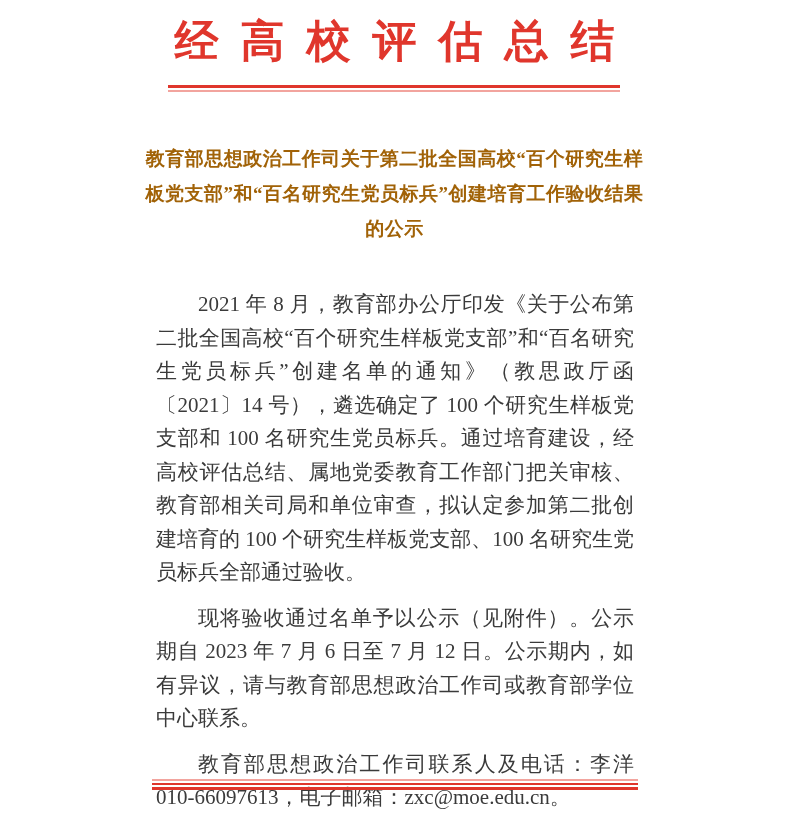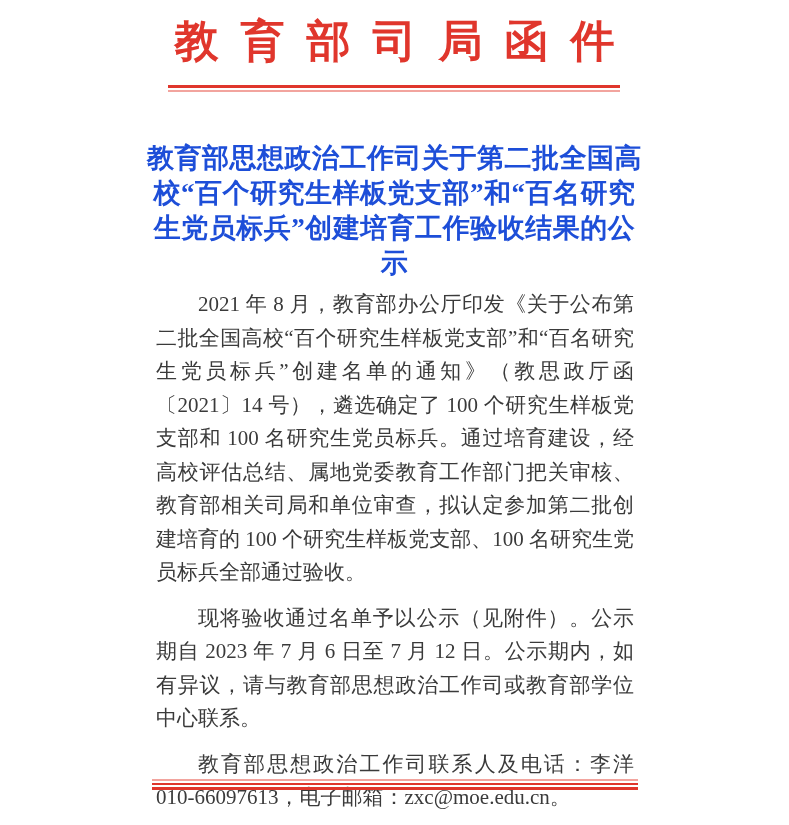--- a/index.html
+++ b/index.html
@@ -46,24 +46,24 @@
     background: var(--accent-light, #f2a49e);
   }
   
   .doc-title {
     position: absolute;
     top: 141px;
     left: 142px;
     width: 505px;
     margin: 0;
     text-align: center;
-    font-size: 27px;
+    font-size: 19px;
     line-height: 35px;
     font-weight: bold;
-    color: #1d4ed8;
+    color: #a16207;
     letter-spacing: 0.5px;
   }
   
   .doc-body {
     position: absolute;
     top: 276px;
     left: 144px;
     width: 502px;
     font-size: 21px;
     line-height: 33.5px;
@@ -95,21 +95,21 @@
     margin-top: 1.5px;
     height: 3px;
     background: var(--accent, #e0362c);
   }
 </style>
 </head>
 <body>
 
 <div class="page">
 
-  <div class="masthead">教育部司局函件</div>
+  <div class="masthead">经高校评估总结</div>
 
   <div class="rule-top">
     <div class="line-thick"></div>
     <div class="line-thin"></div>
   </div>
 
   <h1 class="doc-title">教育部思想政治工作司关于第二批全国高校“百个研究生样板党支部”和“百名研究生党员标兵”创建培育工作验收结果的公示</h1>
 
   <div class="doc-body">
     <p>2021 年 8 月，教育部办公厅印发《关于公布第二批全国高校“百个研究生样板党支部”和“百名研究生党员标兵”创建名单的通知》（教思政厅函〔2021〕14 号），遴选确定了 100 个研究生样板党支部和 100 名研究生党员标兵。通过培育建设，经高校评估总结、属地党委教育工作部门把关审核、教育部相关司局和单位审查，拟认定参加第二批创建培育的 100 个研究生样板党支部、100 名研究生党员标兵全部通过验收。</p>

